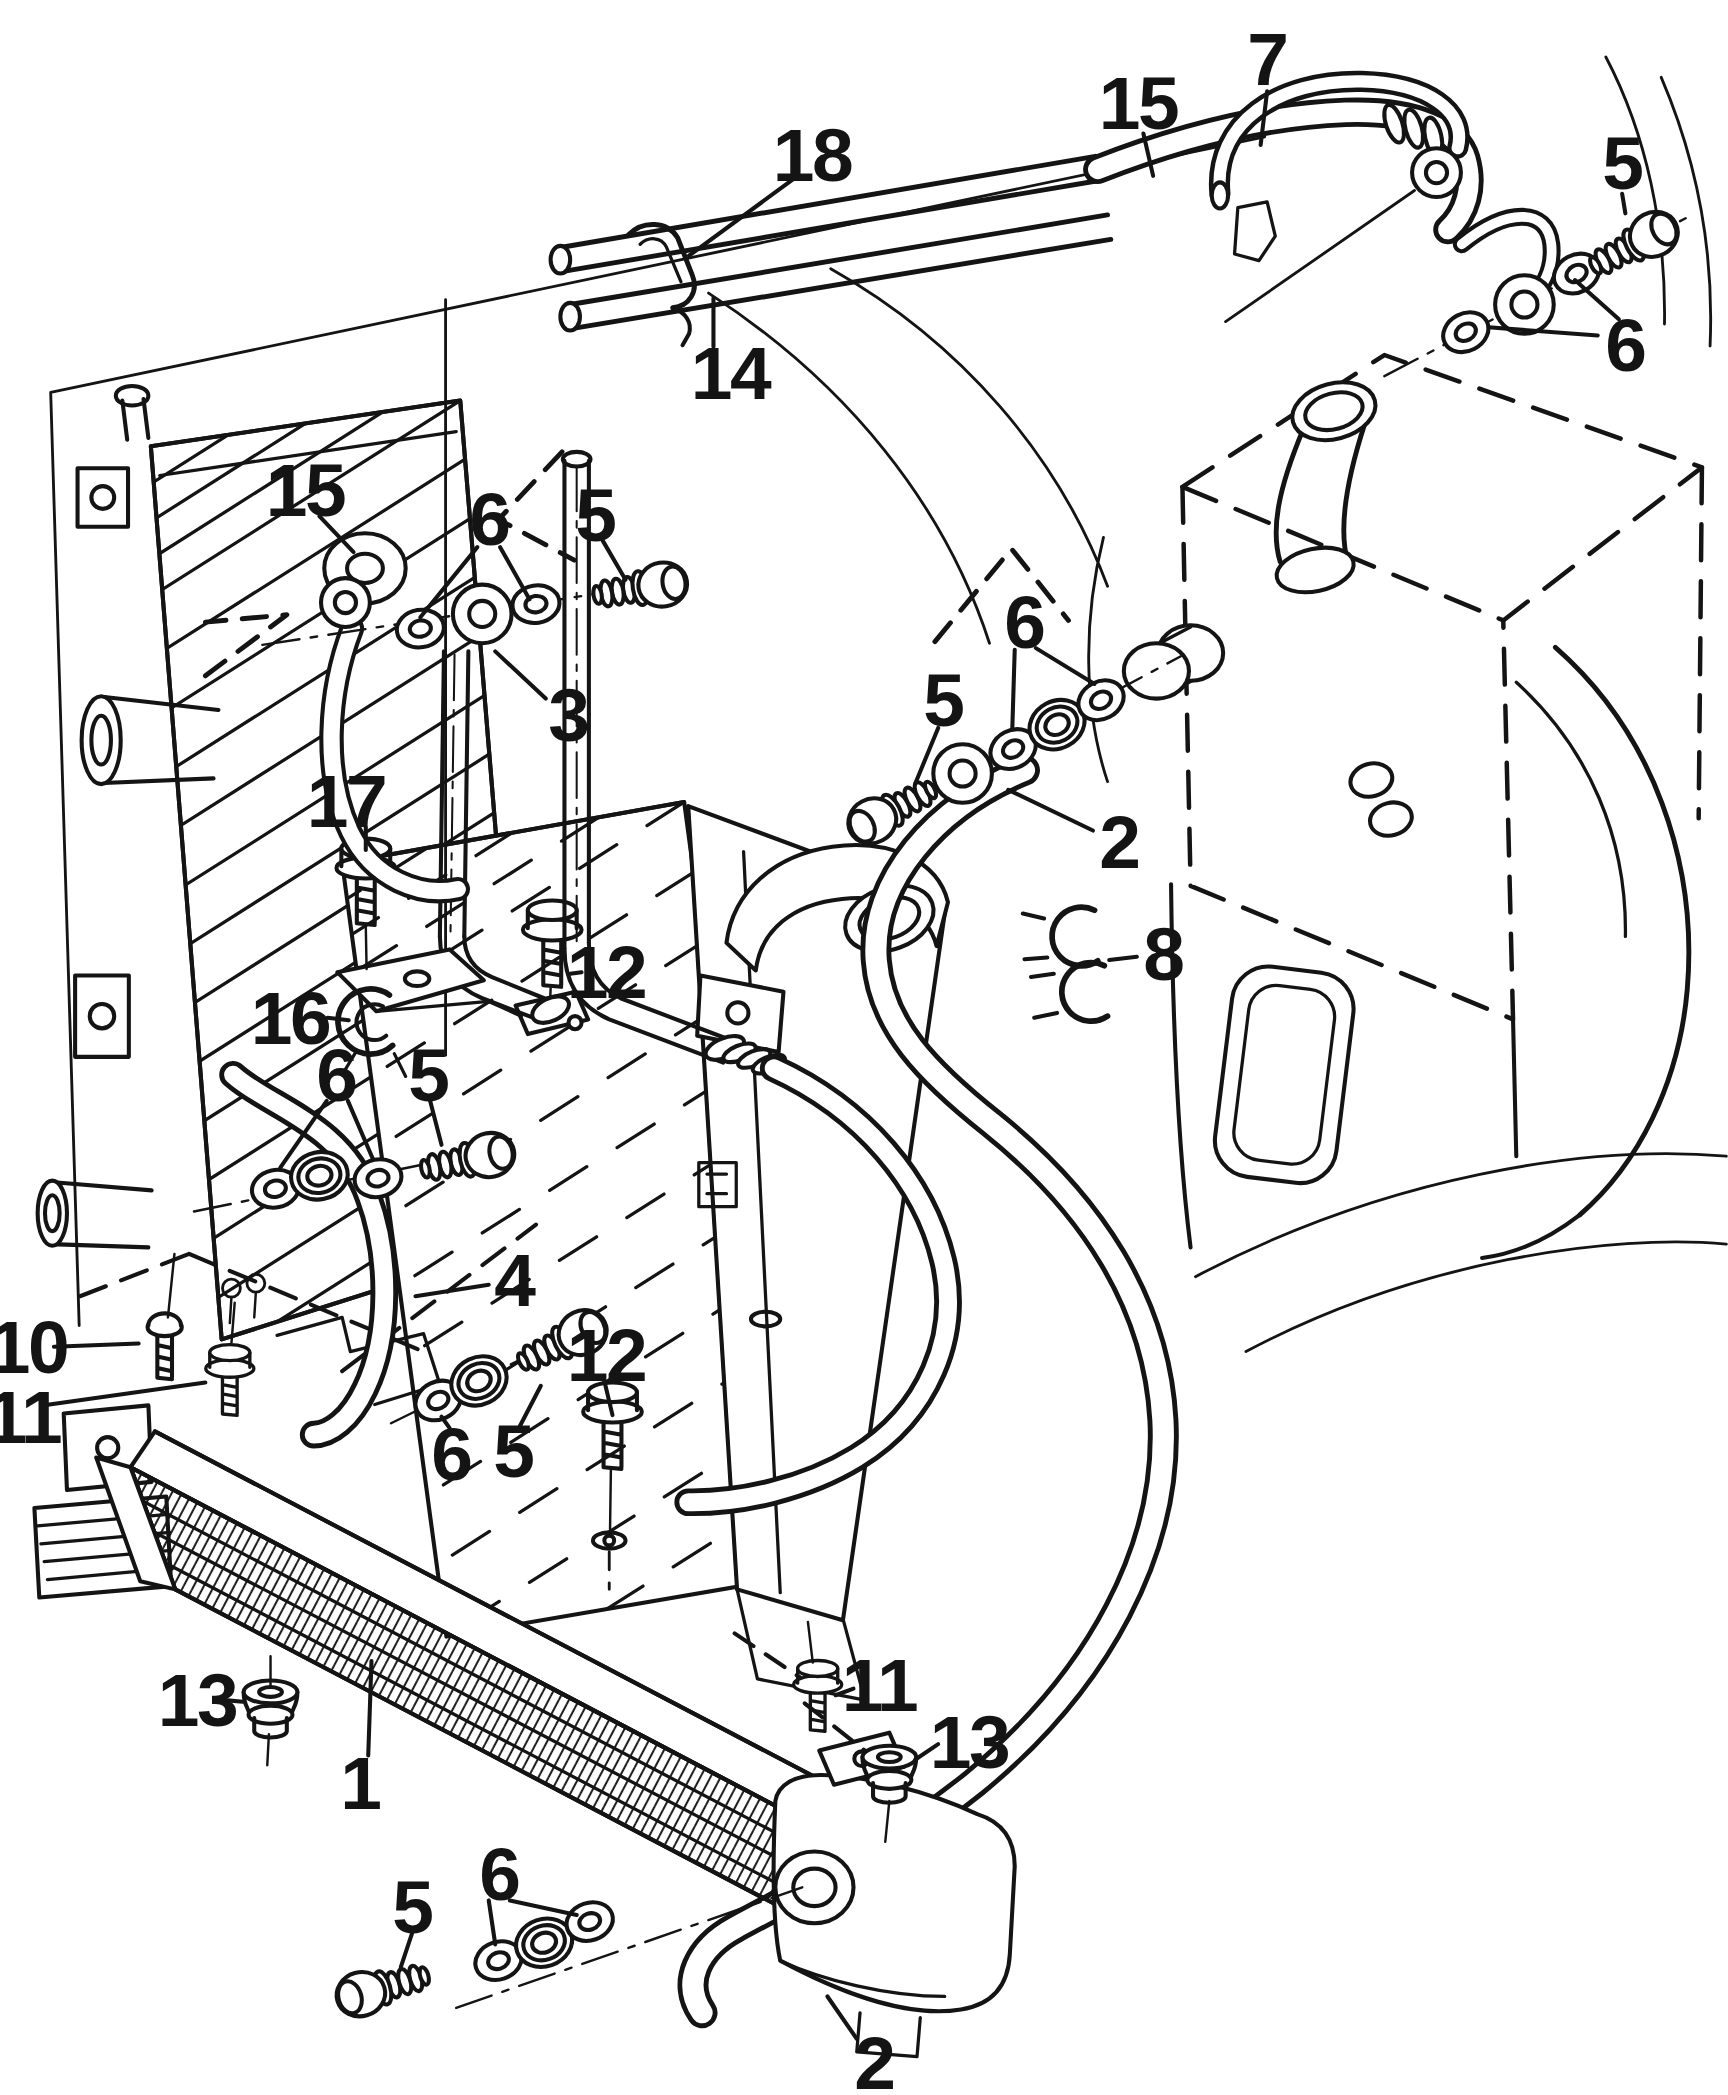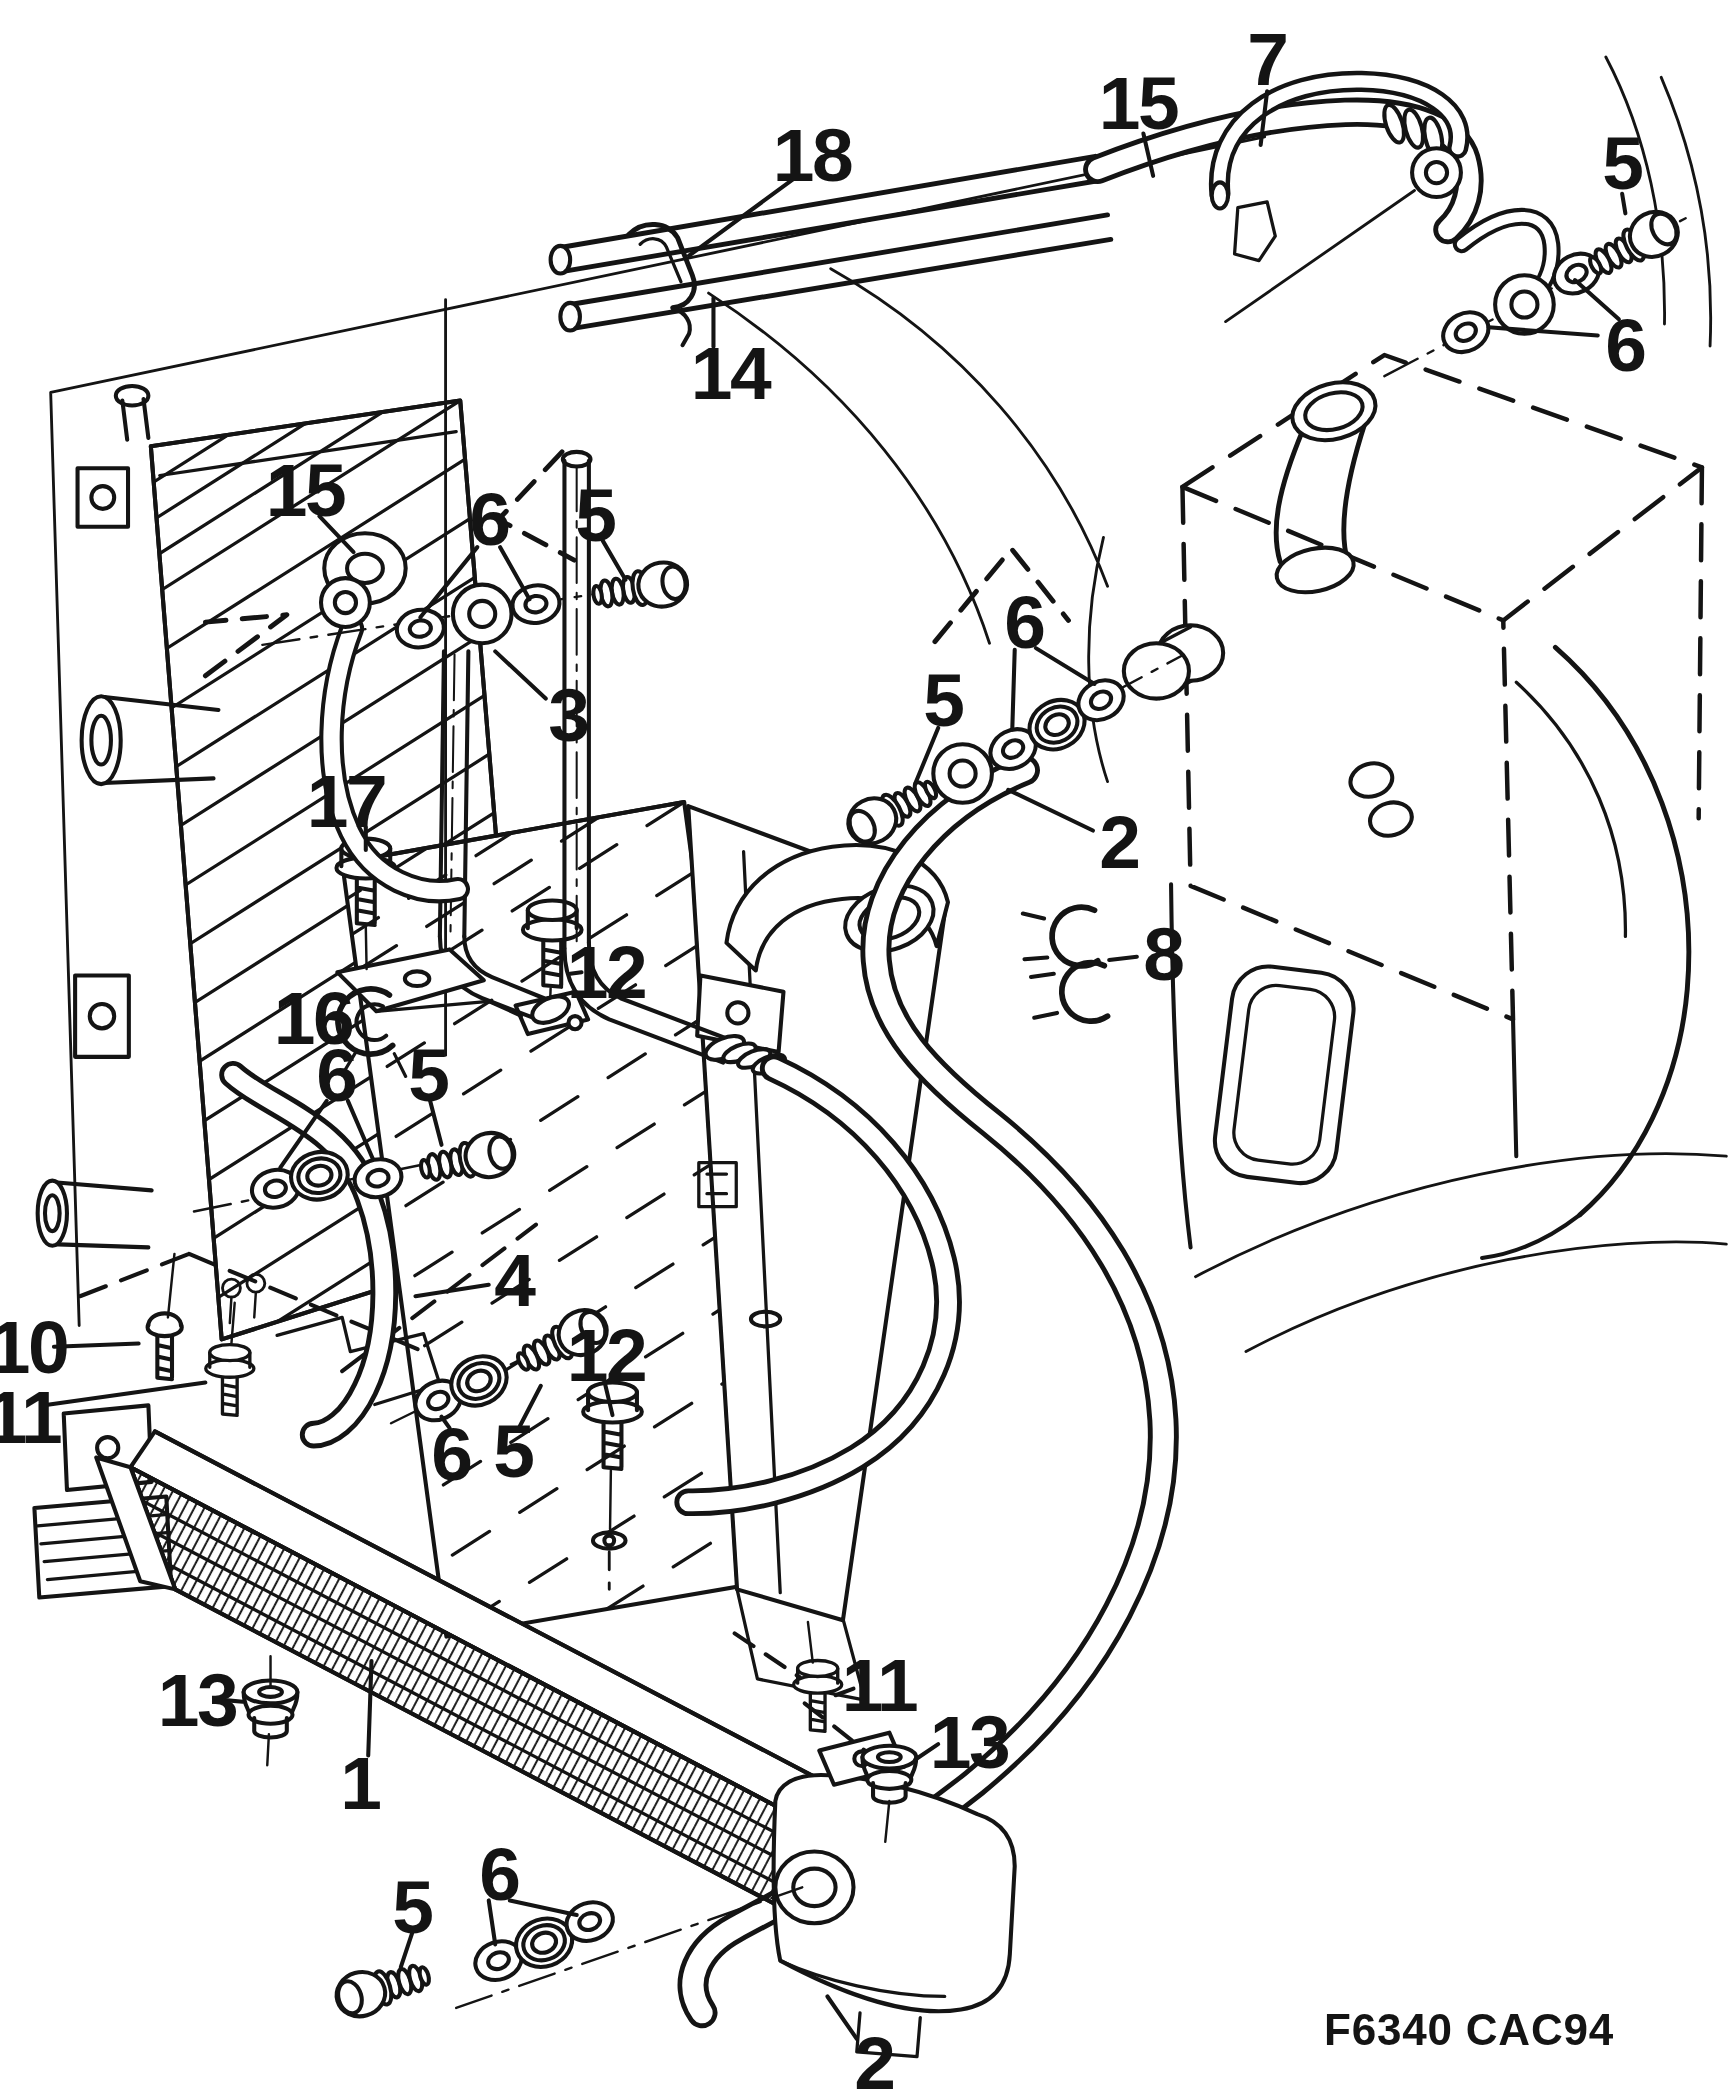--- a/index.html
+++ b/index.html
@@ -404,34 +404,33 @@
       <div class="callout" style="left: 730px; top: 373px;">14</div>
       <div class="callout" style="left: 305px; top: 490px;">15</div>
       <div class="callout" style="left: 489px; top: 519px;">6</div>
       <div class="callout" style="left: 595px; top: 515px;">5</div>
       <div class="callout" style="left: 568px; top: 715px;">3</div>
       <div class="callout" style="left: 1024px; top: 622px;">6</div>
       <div class="callout" style="left: 943px; top: 700px;">5</div>
       <div class="callout" style="left: 1119px; top: 842px;">2</div>
       <div class="callout" style="left: 346px; top: 801px;">17</div>
       <div class="callout" style="left: 606px; top: 972px;">12</div>
-      <div class="callout" style="left: 290px; top: 1018px; margin-left: 23px;">16</div>
+      <div class="callout" style="left: 290px; top: 1018px;">16</div>
       <div class="callout" style="left: 1163px; top: 954px;">8</div>
       <div class="callout" style="left: 336px; top: 1075px;">6</div>
       <div class="callout" style="left: 428px; top: 1075px;">5</div>
       <div class="callout" style="left: 514px; top: 1280px;">4</div>
       <div class="callout" style="left: 28px; top: 1347px;">10</div>
       <div class="callout" style="left: 23px; top: 1417px;">11</div>
       <div class="callout" style="left: 606px; top: 1355px;">12</div>
       <div class="callout" style="left: 451px; top: 1454px;">6</div>
       <div class="callout" style="left: 513px; top: 1451px;">5</div>
       <div class="callout" style="left: 197px; top: 1700px;">13</div>
       <div class="callout" style="left: 360px; top: 1783px;">1</div>
       <div class="callout" style="left: 879px; top: 1685px;">11</div>
       <div class="callout" style="left: 969px; top: 1742px;">13</div>
       <div class="callout" style="left: 499px; top: 1874px;">6</div>
       <div class="callout" style="left: 412px; top: 1907px;">5</div>
       <div class="callout" style="left: 874px; top: 2063px;">2</div>
     </div>
 
-<div class="code">F6340 CAC94</div>
 </div>
 
 
 </body></html>

